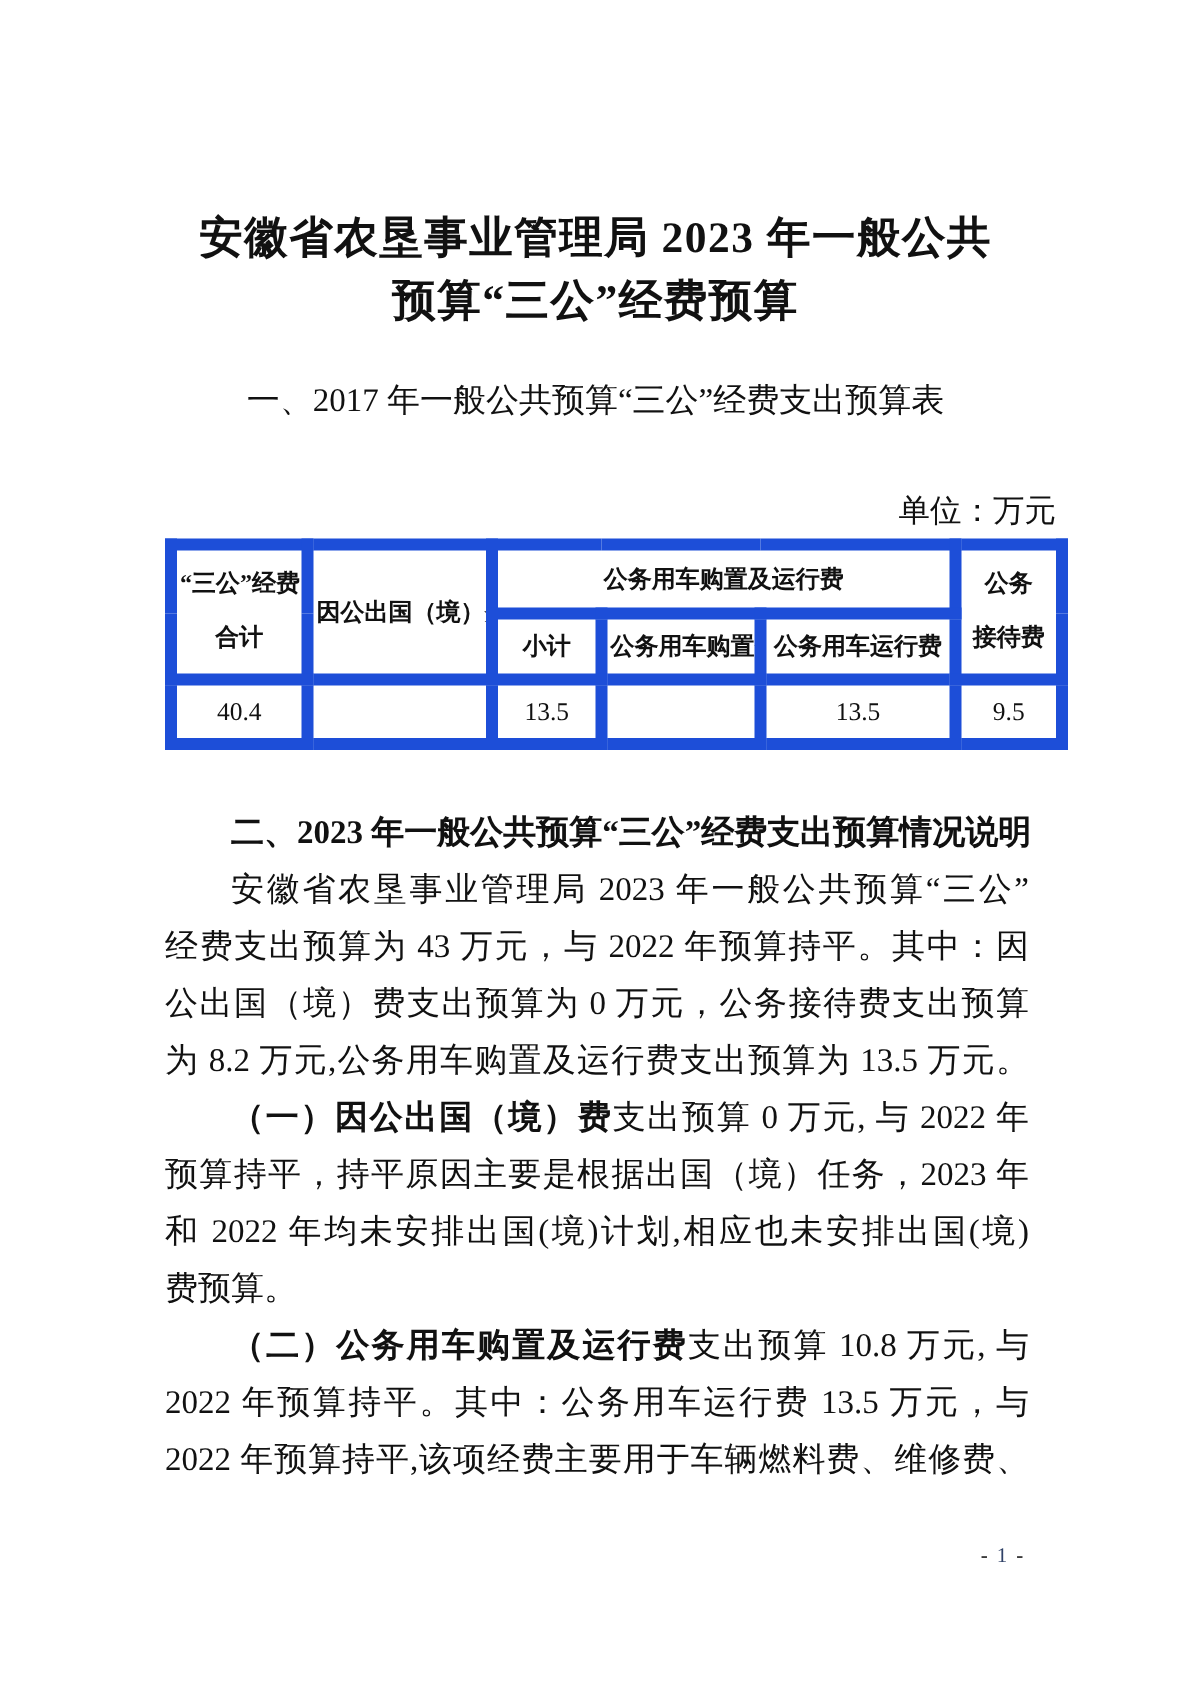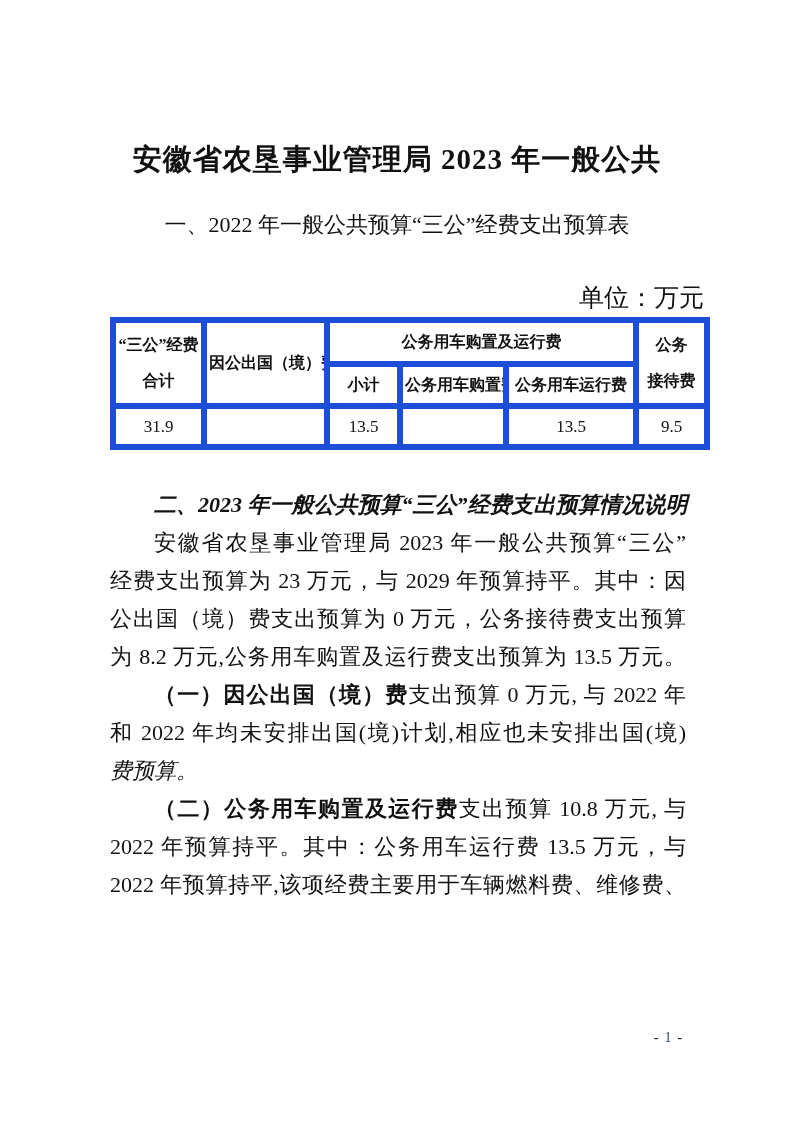--- a/index.html
+++ b/index.html
@@ -28,32 +28,32 @@
     text-align:center;
     font-size:22px;
     line-height:30px;
     white-space:nowrap;
   }
   
   .unit{
     width:594px;
     margin:46px 0 7px 110px;
     text-align:right;
-    font-size:25px;
+    font-size:21px;
     line-height:24px;
   }
   
   table.budget{
     margin-left:110px;
     border-collapse:collapse;
     table-layout:fixed;
     width:594px;
   }
   table.budget td{
-    border:6px solid #1d4ed8;
+    border:8px solid #1d4ed8;
     text-align:center;
     vertical-align:middle;
     padding:0 2px;
     overflow:hidden;
     white-space:nowrap;
   }
   .th{font-weight:bold;font-size:16px;}
   .two-line{line-height:36px;}
   td.grp{height:38px;border-radius:12px;}
   td.sub{height:36px;}
@@ -63,21 +63,21 @@
     margin:36px 0 0 110px;
     width:576px;
     font-size:22px;
   }
   .bline{
     height:38px;
     line-height:38px;
     text-align:justify;
     text-align-last:justify;
   }
-  .bline.noj{text-align:left;text-align-last:left;font-style:italic;}
+  .bline.noj{text-align:left;text-align-last:left;}
   .bline.ind{padding-left:44px;}
   .bline.nw{white-space:nowrap;}
   .bline b{font-weight:bold;}
   
   .pagenum{
     position:absolute;
     top:1030px;left:618px;width:100px;
     text-align:center;
     font-size:14px;
     line-height:16px;
@@ -85,23 +85,24 @@
   }
   .pagenum .num{color:#2f4167;padding:0 6px;}
 </style>
 </head>
 <body>
 
 <div class="page">
 
   <div class="doc-title">
     <div>安徽省农垦事业管理局 2023 年一般公共</div>
+    <div>预算“三公”经费预算</div>
   </div>
 
-  <div class="h1">一、2022 年一般公共预算“三公”经费支出预算表</div>
+  <div class="h1">一、2017 年一般公共预算“三公”经费支出预算表</div>
 
   <div class="unit">单位：万元</div>
 
   <table class="budget">
     <colgroup>
       <col style="width:91px">
         <col style="width:123px">
         <col style="width:73px">
       <col style="width:106px">
         <col style="width:130px">
@@ -119,42 +120,43 @@
         <span>公务</span><br>
         <span>接待费</span>
       </td>
     </tr>
     <tr>
       <td class="th sub">小计</td>
       <td class="th sub">公务用车购置费</td>
       <td class="th sub">公务用车运行费</td>
     </tr>
     <tr>
-      <td class="val">31.9</td>
+      <td class="val">40.4</td>
       <td class="val"></td>
       <td class="val">13.5</td>
       <td class="val"></td>
       <td class="val">13.5</td>
       <td class="val">9.5</td>
     </tr>
   </tbody>
     </table>
 
   <div class="bodyblock">
     <div class="bline ind noj nw">
       <b>二、2023 年一般公共预算“三公”经费支出预算情况说明</b>
     </div>
     <div class="bline ind">安徽省农垦事业管理局 2023 年一般公共预算“三公”</div>
-    <div class="bline">经费支出预算为 23 万元，与 2029 年预算持平。其中：因</div>
+    <div class="bline">经费支出预算为 43 万元，与 2022 年预算持平。其中：因</div>
     <div class="bline">公出国（境）费支出预算为 0 万元，公务接待费支出预算</div>
     <div class="bline">为 8.2 万元,公务用车购置及运行费支出预算为 13.5 万元。</div>
 
     <div class="bline ind">
       <b>（一）因公出国（境）费</b><span>支出预算 0 万元, 与 2022 年</span>
     </div>
+    <div class="bline">预算持平，持平原因主要是根据出国（境）任务，2023 年</div>
     <div class="bline">和 2022 年均未安排出国(境)计划,相应也未安排出国(境)</div>
     <div class="bline noj">费预算。</div>
 
     <div class="bline ind">
       <b>（二）公务用车购置及运行费</b><span>支出预算 10.8 万元, 与</span>
     </div>
     <div class="bline">2022 年预算持平。其中：公务用车运行费 13.5 万元，与</div>
     <div class="bline">2022 年预算持平,该项经费主要用于车辆燃料费、维修费、</div>
   </div>
 

